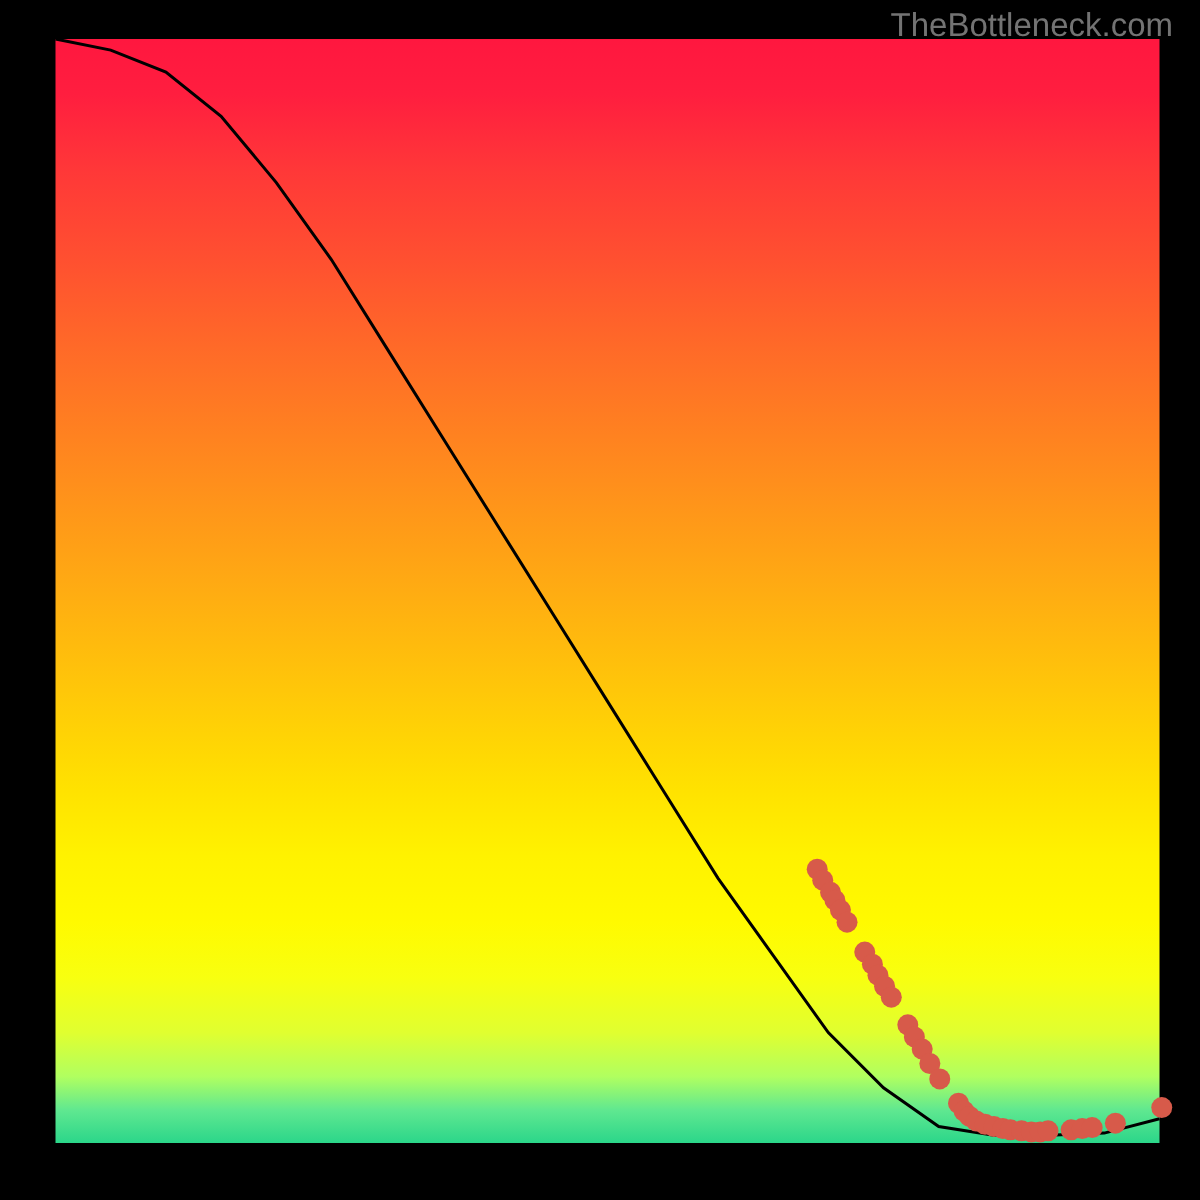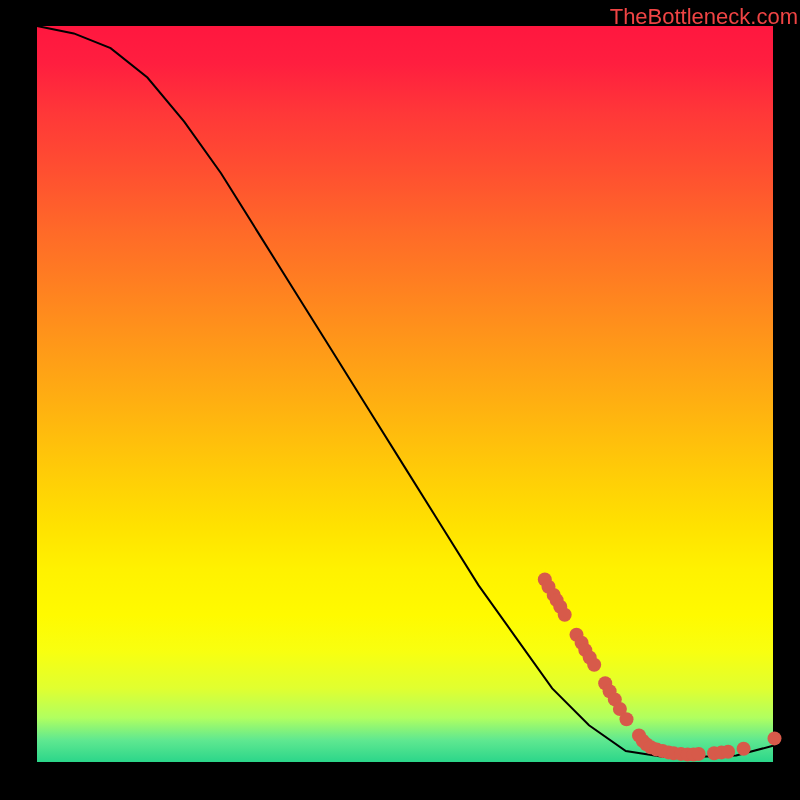--- a/index.html
+++ b/index.html
@@ -7,22 +7,22 @@
     width: 800px;
     height: 800px;
     background: #000;
     position: relative;
     font-family: Arial, sans-serif;
     overflow: hidden;
   }
   .watermark {
     position: absolute;
     top: 4px;
-    right: 2px;
-    color: #ef4444;
+    right: 18px;
+    color: #737373;
     font-size: 22px;
     font-weight: 500;
     z-index: 10;
   }
   .plot {
     position: absolute;
     left: 37px;
     top: 26px;
     width: 736px;
     height: 736px;

